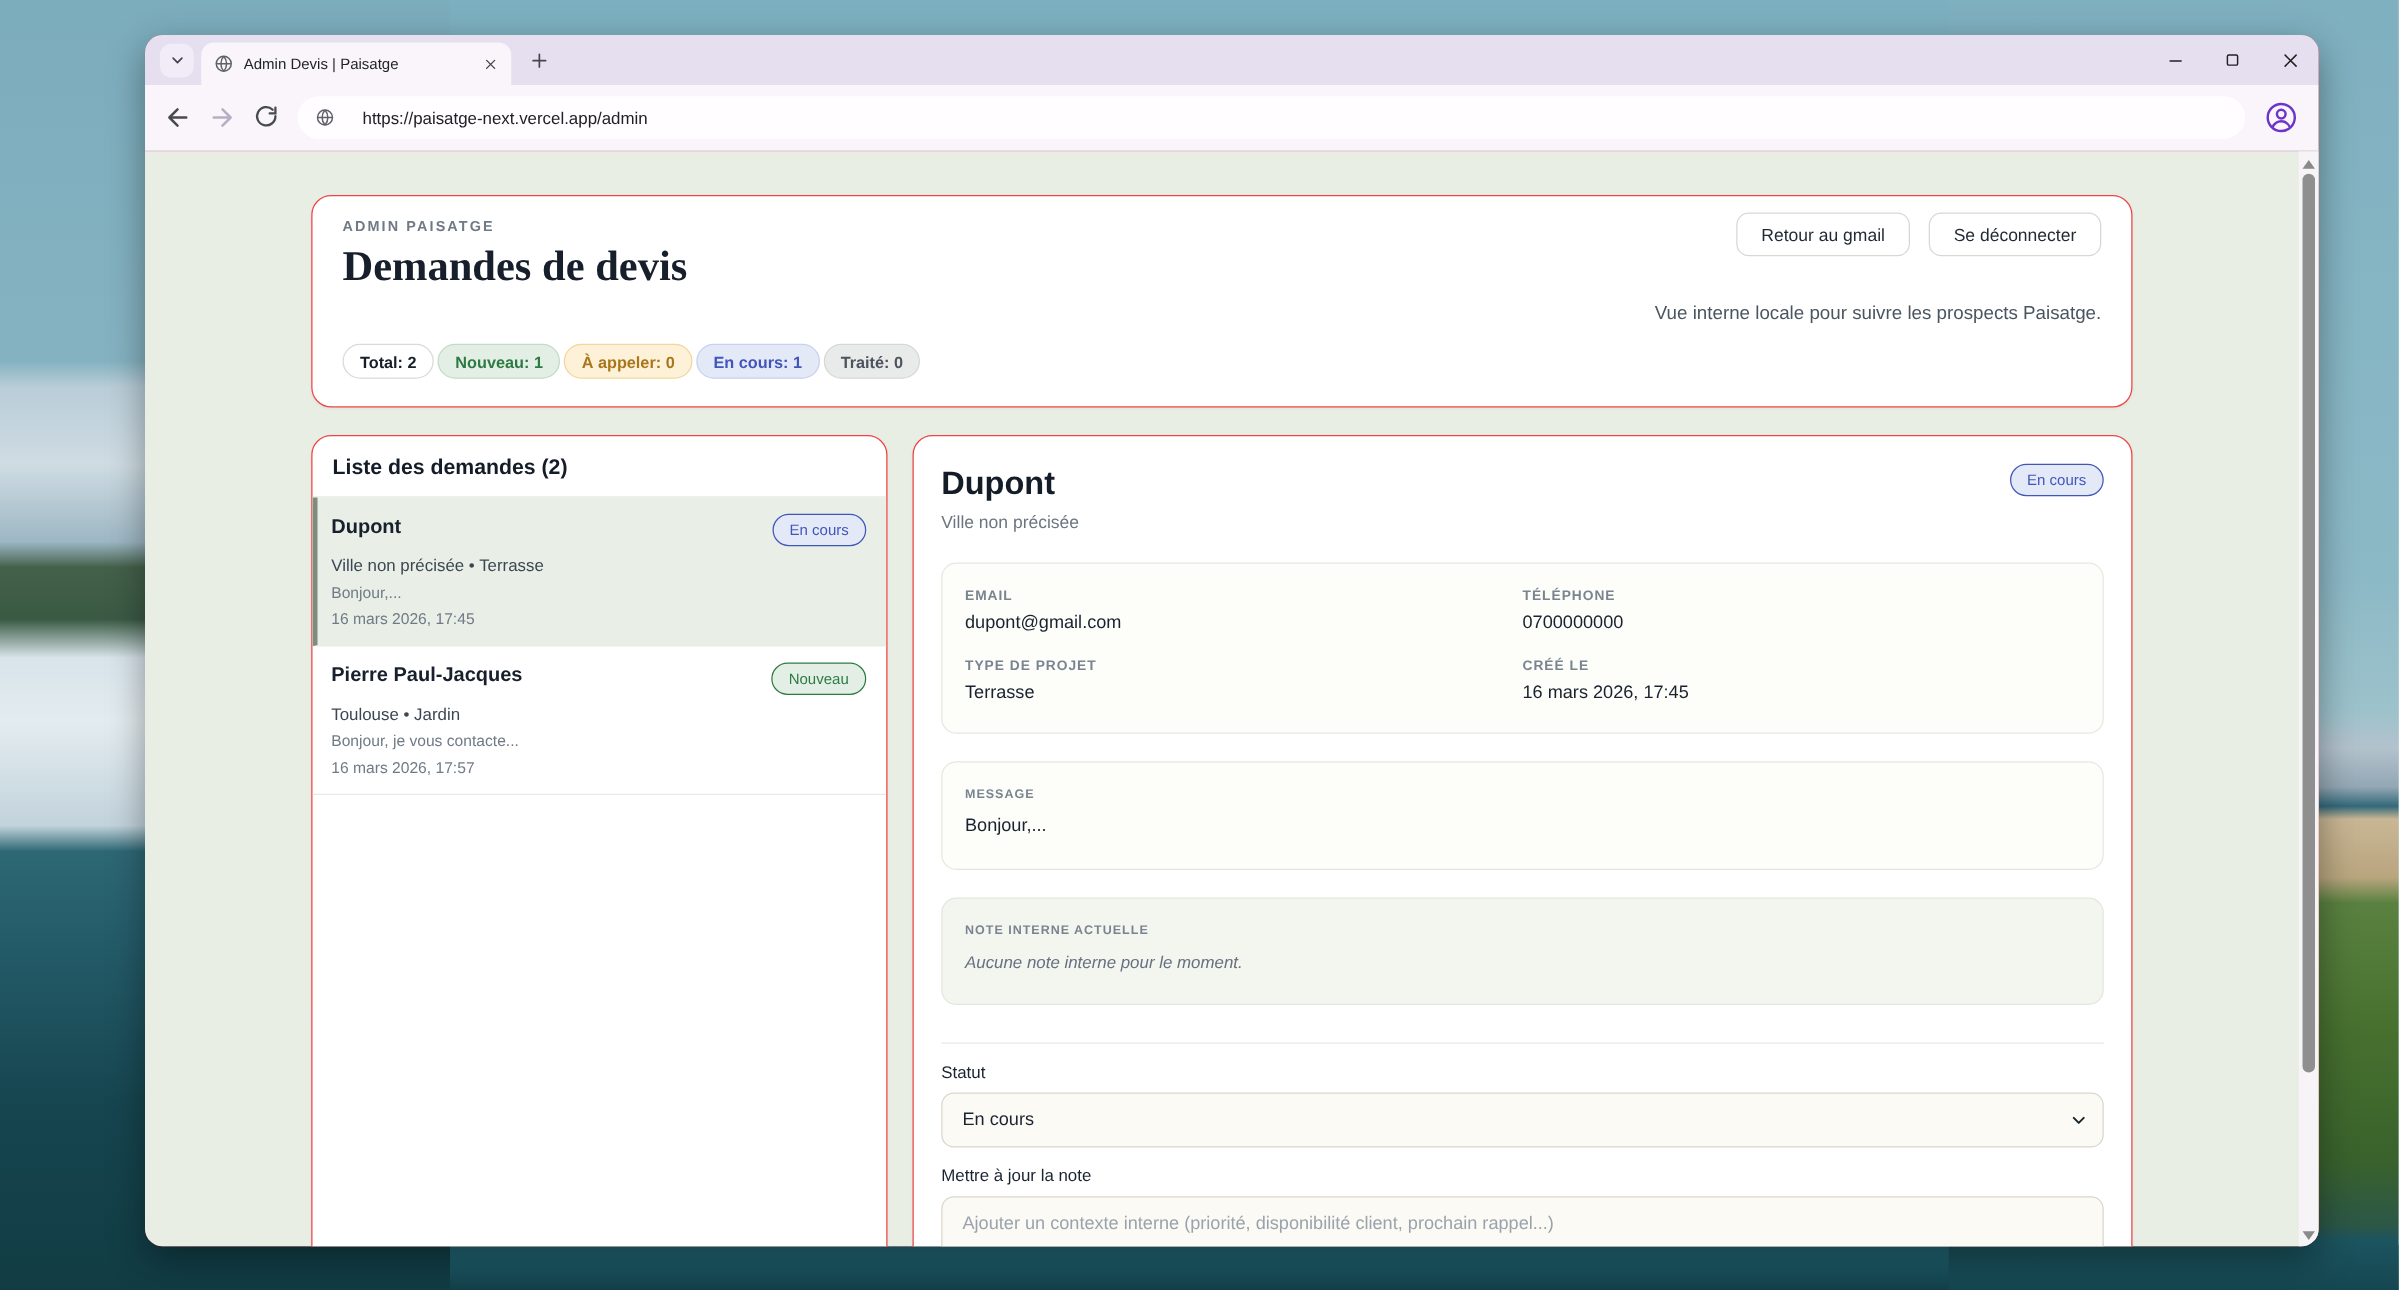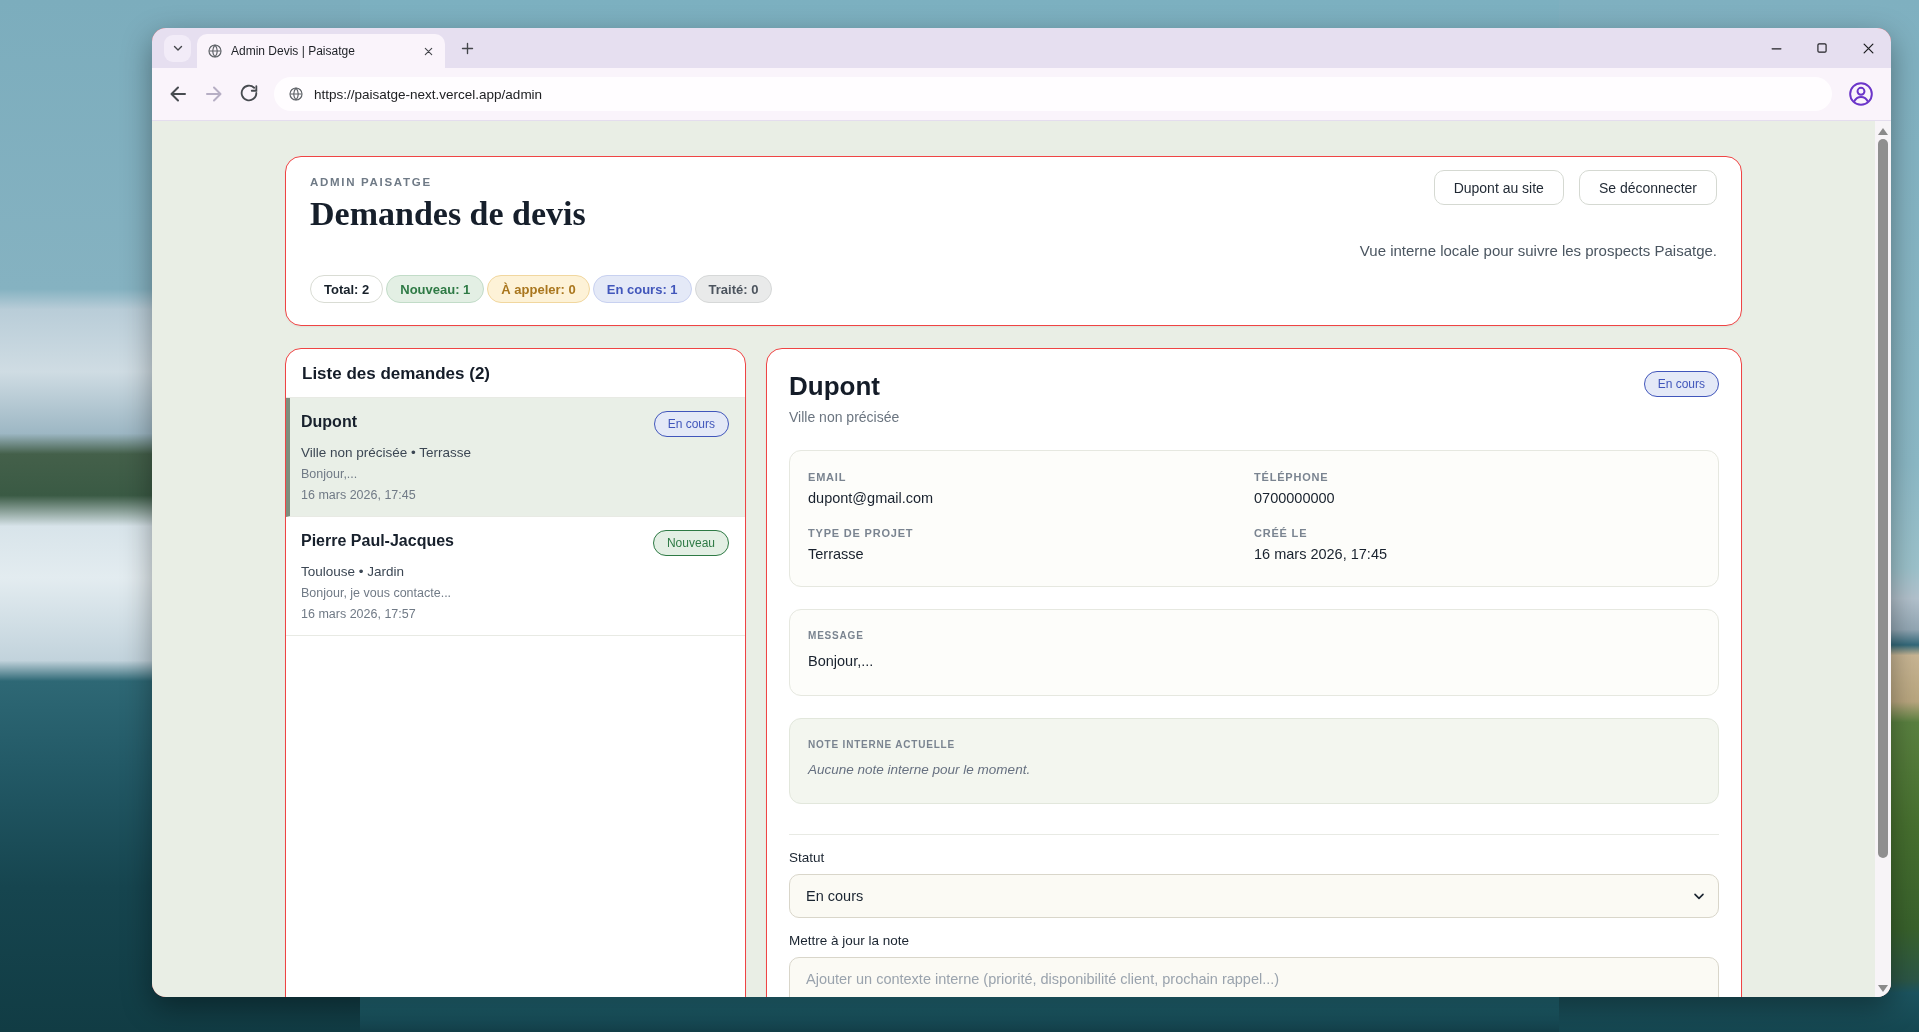--- a/index.html
+++ b/index.html
@@ -25,37 +25,37 @@
       #33697a 62.5%,
       #c9b694 63.5%, #b9a67f 68%,
       #5a8140 70%, #47702f 80%, #39622c 90%, #2c5747 95%,
       #1c545f 96.2%, #154751 100%);}
   .wp-bottom{position:absolute;left:0;right:0;bottom:0;height:36px;z-index:1;
     background:linear-gradient(180deg,#236977 0%,#1c5a66 40%,#133f49 100%);}
 
   
   .window{position:absolute;left:116px;top:28px;width:1739px;height:969px;z-index:5;
     border-radius:14px;overflow:hidden;background:#ef4444;
-    box-shadow:0 10px 30px rgba(0,0,0,.38);margin-left:36px;}
+    box-shadow:0 10px 30px rgba(0,0,0,.38);}
 
   .tabstrip{height:40px;background:#e6dff0;display:flex;align-items:center;padding-left:12px;position:relative;}
   .tab-search{width:27px;height:27px;border-radius:9px;background:#f2ecf8;display:flex;align-items:center;justify-content:center;color:#44464b;margin-right:6px;cursor:pointer;}
   .tab{align-self:flex-end;height:34px;width:230px;background:#faf4fb;border-radius:10px 10px 0 0;
     display:flex;align-items:center;padding:0 8px 0 10px;}
   .tab .favicon{width:16px;height:16px;color:#5f6368;flex:none;}
   .tab-title{font-size:12px;color:#1e2126;margin-left:8px;flex:1;white-space:nowrap;overflow:hidden;}
   .tab-close{width:18px;height:18px;border-radius:50%;display:flex;align-items:center;justify-content:center;color:#44464b;cursor:pointer;flex:none;}
   .newtab{width:28px;height:28px;margin-left:8px;border-radius:50%;display:flex;align-items:center;justify-content:center;color:#44464b;cursor:pointer;}
   .win-controls{margin-left:auto;display:flex;height:100%;align-items:center;}
   .win-btn{width:46px;height:100%;display:flex;align-items:center;justify-content:center;color:#202124;cursor:pointer;}
 
   .toolbar{height:52px;background:#faf4fb;display:flex;align-items:center;padding:0 14px;border-bottom:1px solid #e4ddee;}
   .nav-icon{width:24px;height:24px;color:#474b50;margin-right:12px;cursor:pointer;flex:none;}
   .nav-icon.disabled{color:#b6aec4;}
-  .urlbar{height:34px;flex:0 0 1530px;background:#fffdff;border-radius:17px;display:flex;align-items:center;padding:0 14px;margin-right:16px;}
+  .urlbar{height:34px;flex:0 0 1530px;background:#fffdff;border-radius:17px;display:flex;align-items:center;padding:0 14px;margin-right:16px;gap:12px;}
   .urlbar .globe{width:16px;height:16px;color:#5f6368;flex:none;}
   .url-text{font-size:13.5px;color:#202124;margin-left:10px;white-space:nowrap;}
   .profile-icon{width:26px;height:26px;color:#6b35c9;margin-left:auto;cursor:pointer;flex:none;}
   .menu-icon{width:24px;height:24px;color:#474b50;margin-left:14px;cursor:pointer;flex:none;}
 
   
   .viewport{position:relative;height:877px;background:#e9eee5;overflow:hidden;}
   .scrollbar{position:absolute;top:0;right:0;bottom:0;width:16px;background:#f7f4f7;z-index:4;}
   .sb-arrow{position:absolute;left:0;width:16px;height:16px;display:flex;align-items:center;justify-content:center;cursor:pointer;}
   .sb-arrow.up{top:2px;}
@@ -232,21 +232,21 @@
           <div class="page-title">Demandes de devis</div>
           <div class="subtitle">Vue interne locale pour suivre les prospects Paisatge.</div>
           <div class="stats-row">
             <span class="stat b-plain">Total: 2</span>
             <span class="stat b-green">Nouveau: 1</span>
             <span class="stat b-amber">À appeler: 0</span>
             <span class="stat b-blue">En cours: 1</span>
             <span class="stat b-gray">Traité: 0</span>
           </div>
           <div class="header-actions">
-            <button class="btn">Dupont au site</button>
+            <button class="btn">Retour au gmail</button>
             <button class="btn">Se déconnecter</button>
           </div>
         </div>
 
         <div class="columns">
 
           <div class="card list-card">
             <div class="list-heading">Liste des demandes (2)</div>
 
             <div class="req-item selected">

